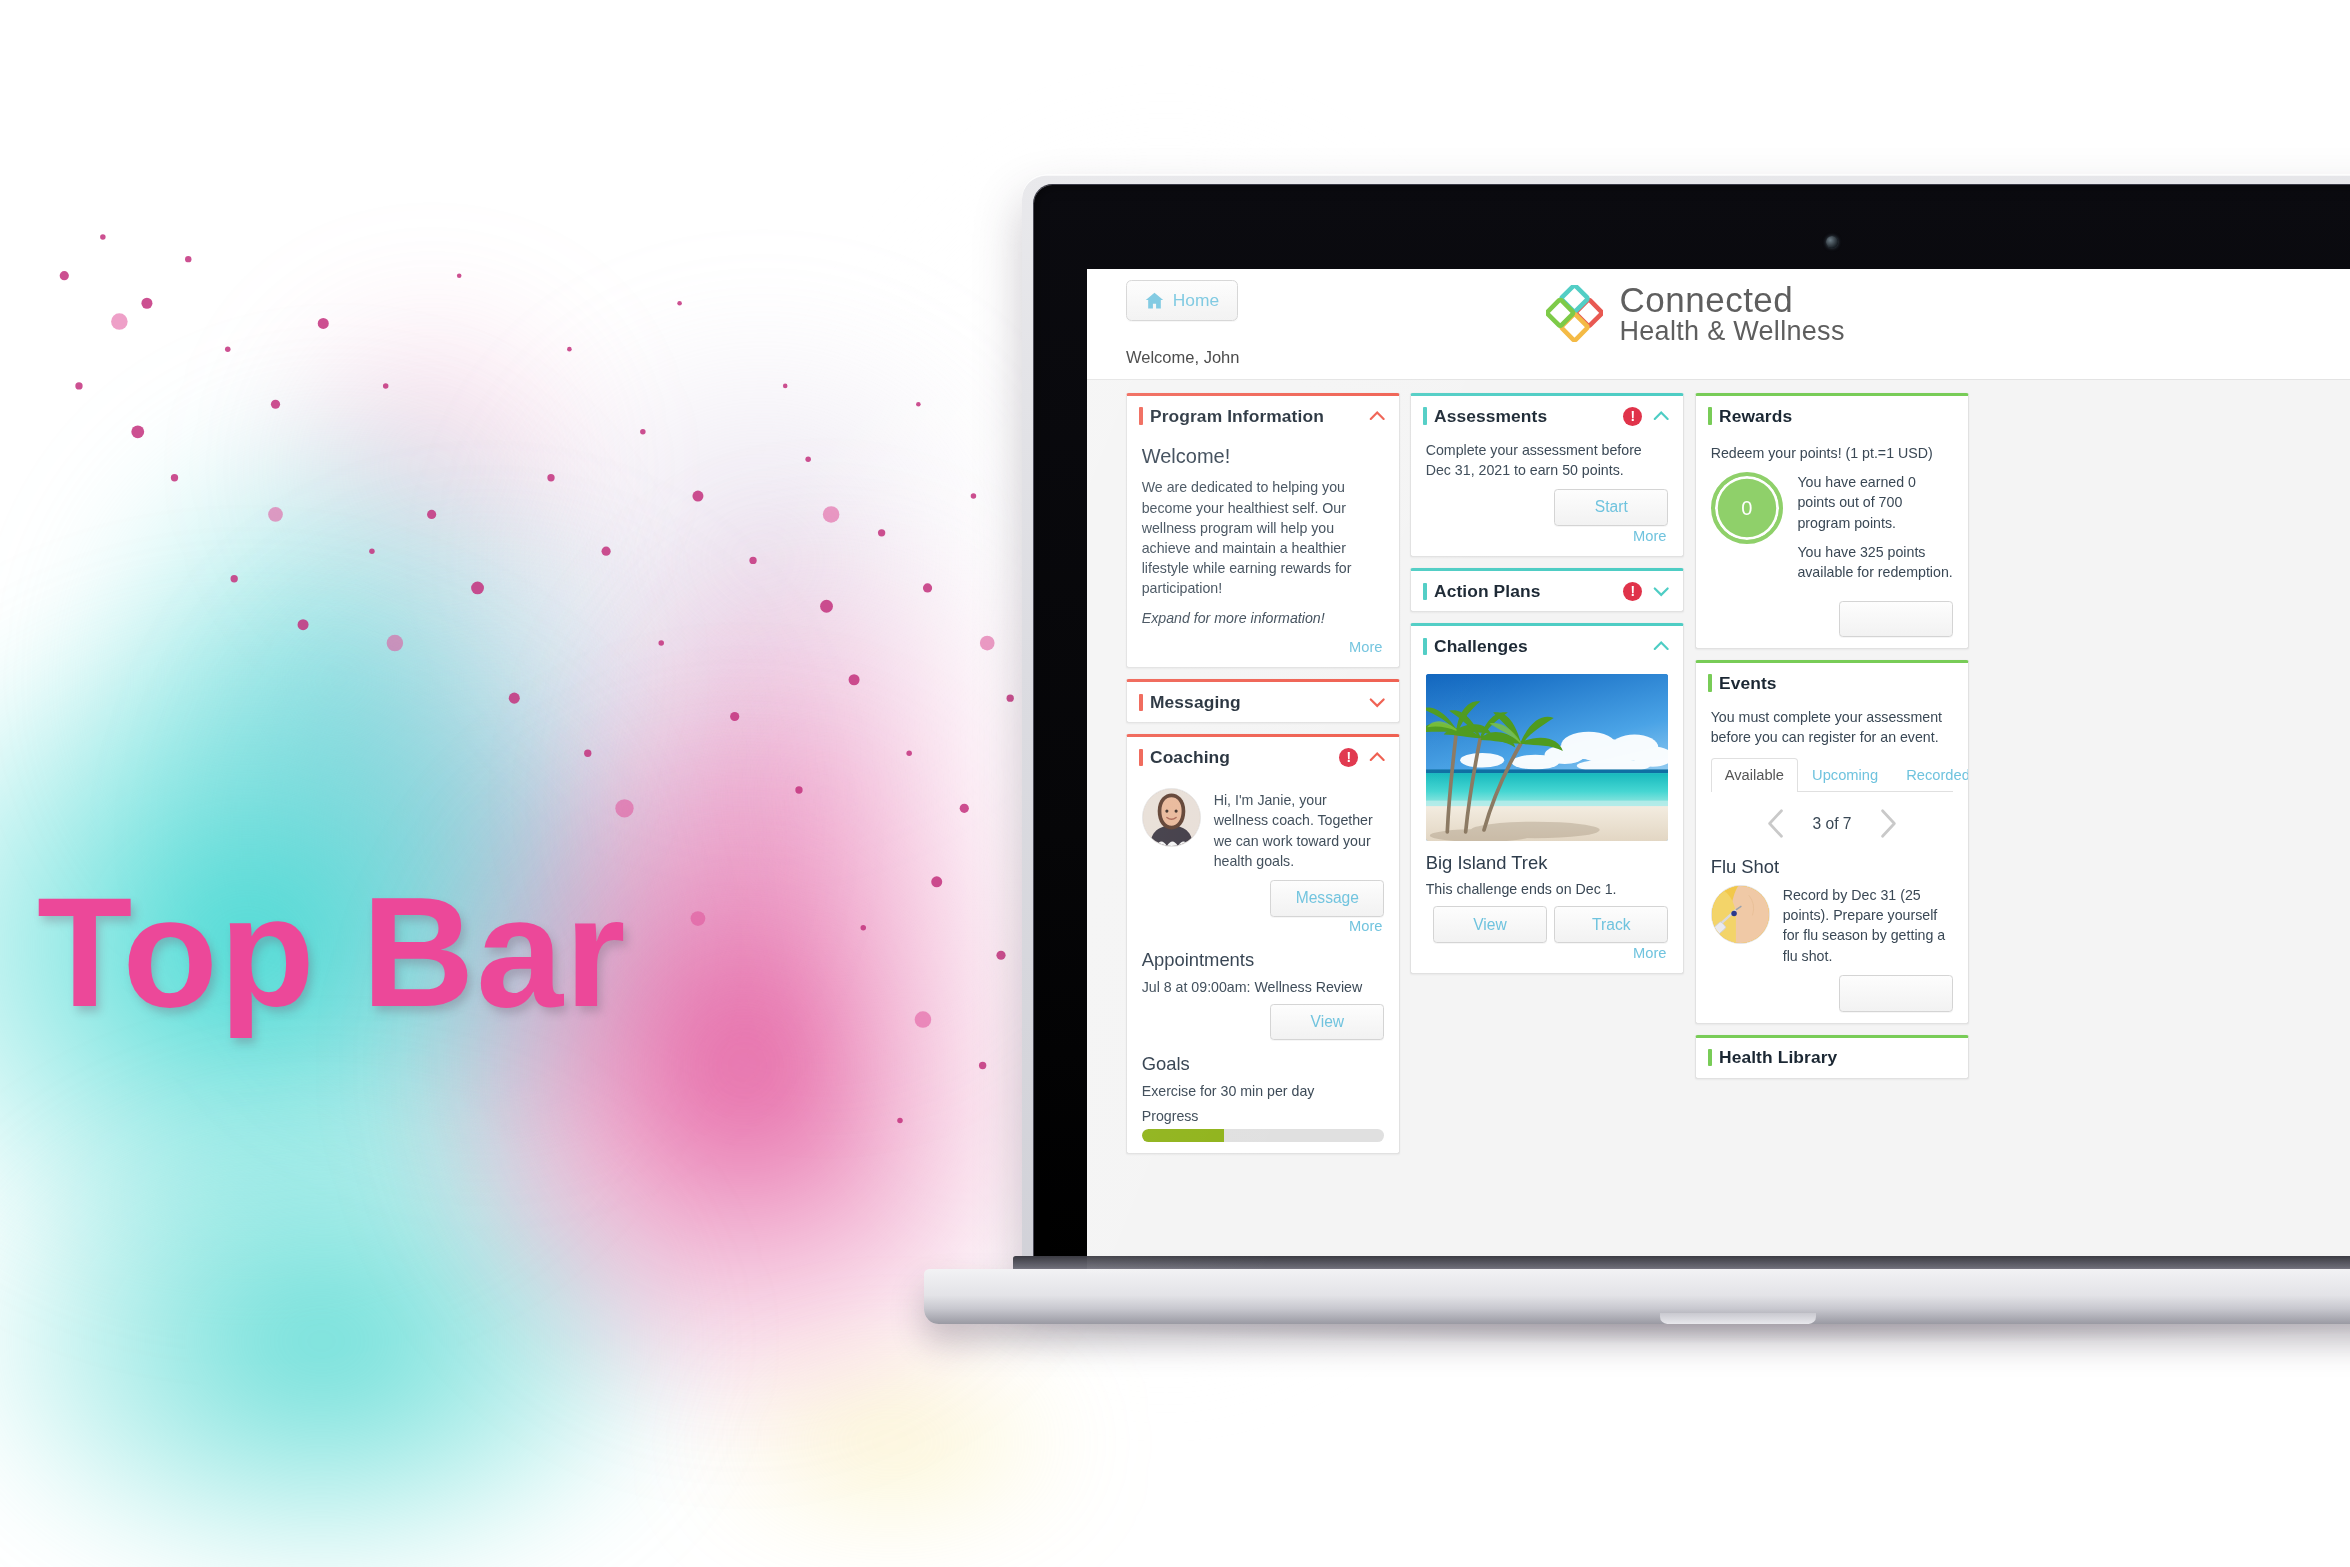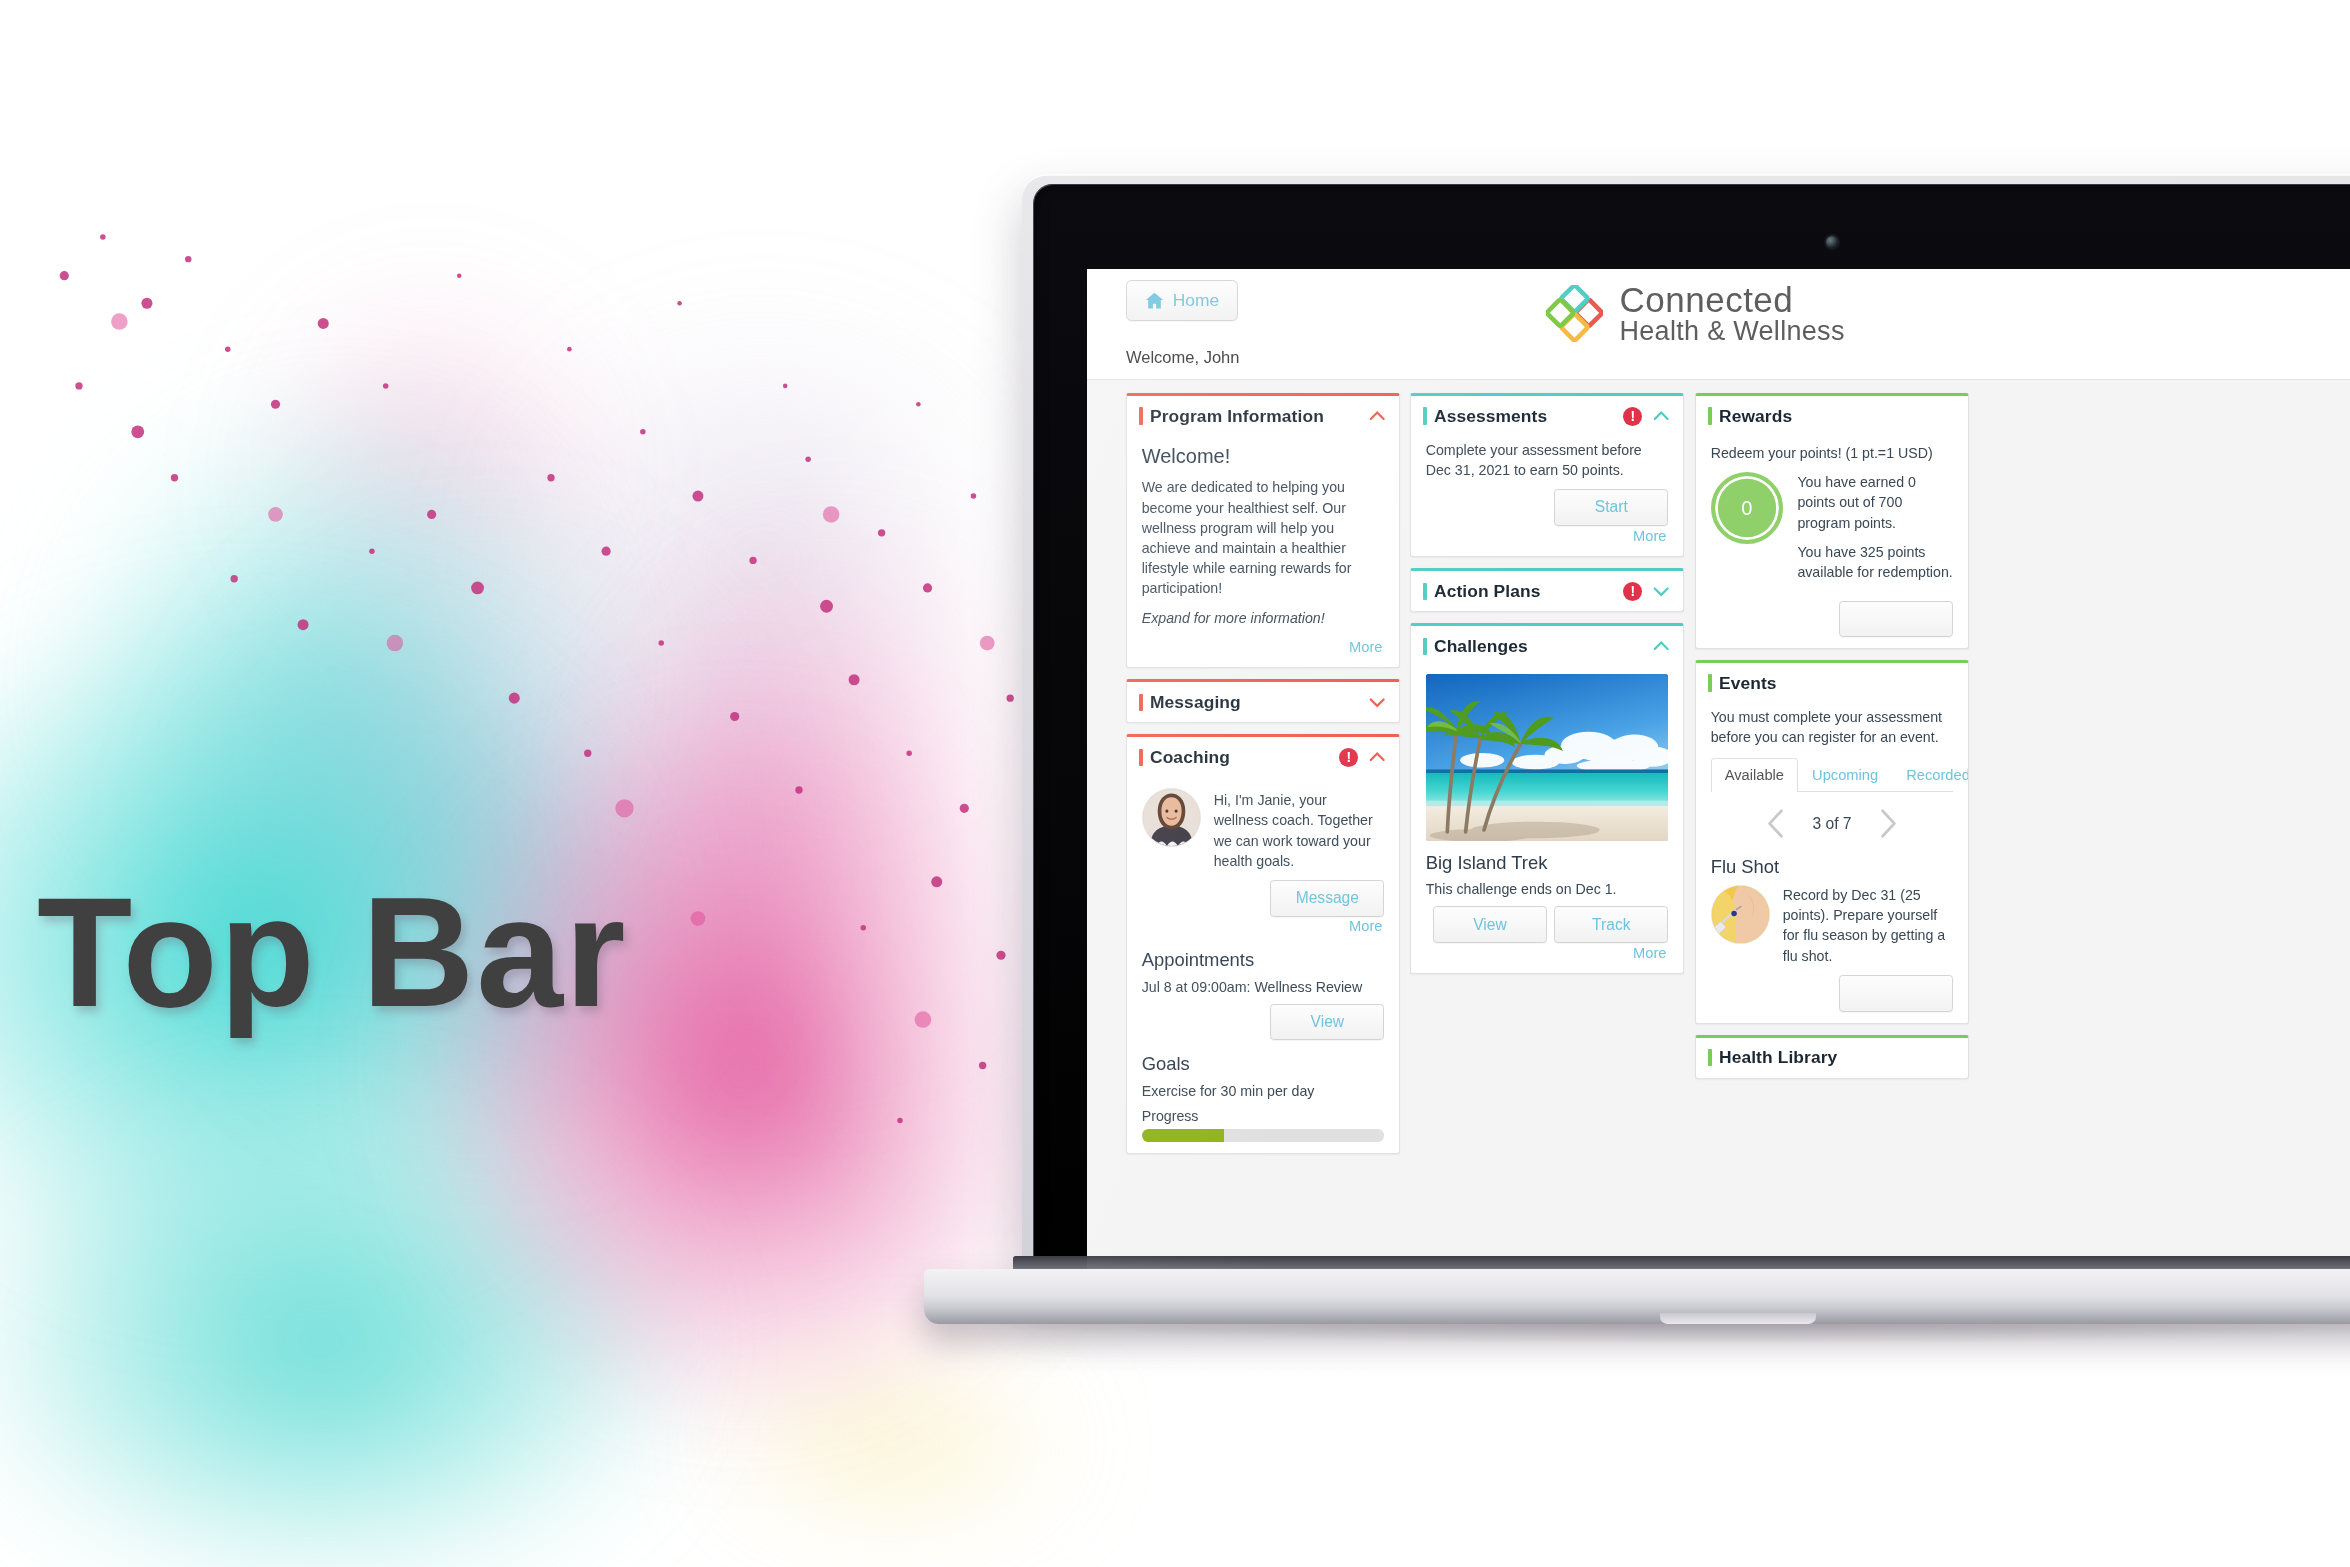--- a/index.html
+++ b/index.html
@@ -30,21 +30,21 @@
   .sp-pink-3{left:239px;top:275px;width:386px;height:386px;
     background:radial-gradient(closest-side, rgba(224,120,176,.30), rgba(224,120,176,0) 100%);}
   .sp-yellow{left:698px;top:1350px;width:386px;height:184px;
     background:radial-gradient(closest-side, rgba(246,226,120,.45), rgba(246,226,120,0) 100%);}
   .sp-white-fade{left:753px;top:110px;width:826px;height:1286px;
     background:radial-gradient(closest-side, rgba(255,255,255,.95), rgba(255,255,255,0) 100%);filter:blur(37px);}
 
   
   .headline{
     position:absolute;left:37px;top:874px;
-    font-size:156px;line-height:1;font-weight:bold;color:#404040;
+    font-size:156px;line-height:1;font-weight:bold;color:#ec4899;
     letter-spacing:1.8px;
     text-shadow:3.7px 5.5px 8.3px rgba(110,90,110,.30);
     white-space:nowrap;
   }
 
   
   .laptop{position:absolute;left:1022px;top:174px;width:1433px;height:1194px;}
   .lid{
     position:absolute;left:0;top:0;width:1407px;height:1116px;
     background:linear-gradient(175deg,#e9e9ec 0%,#dcdce1 40%,#cfcfd6 100%);

